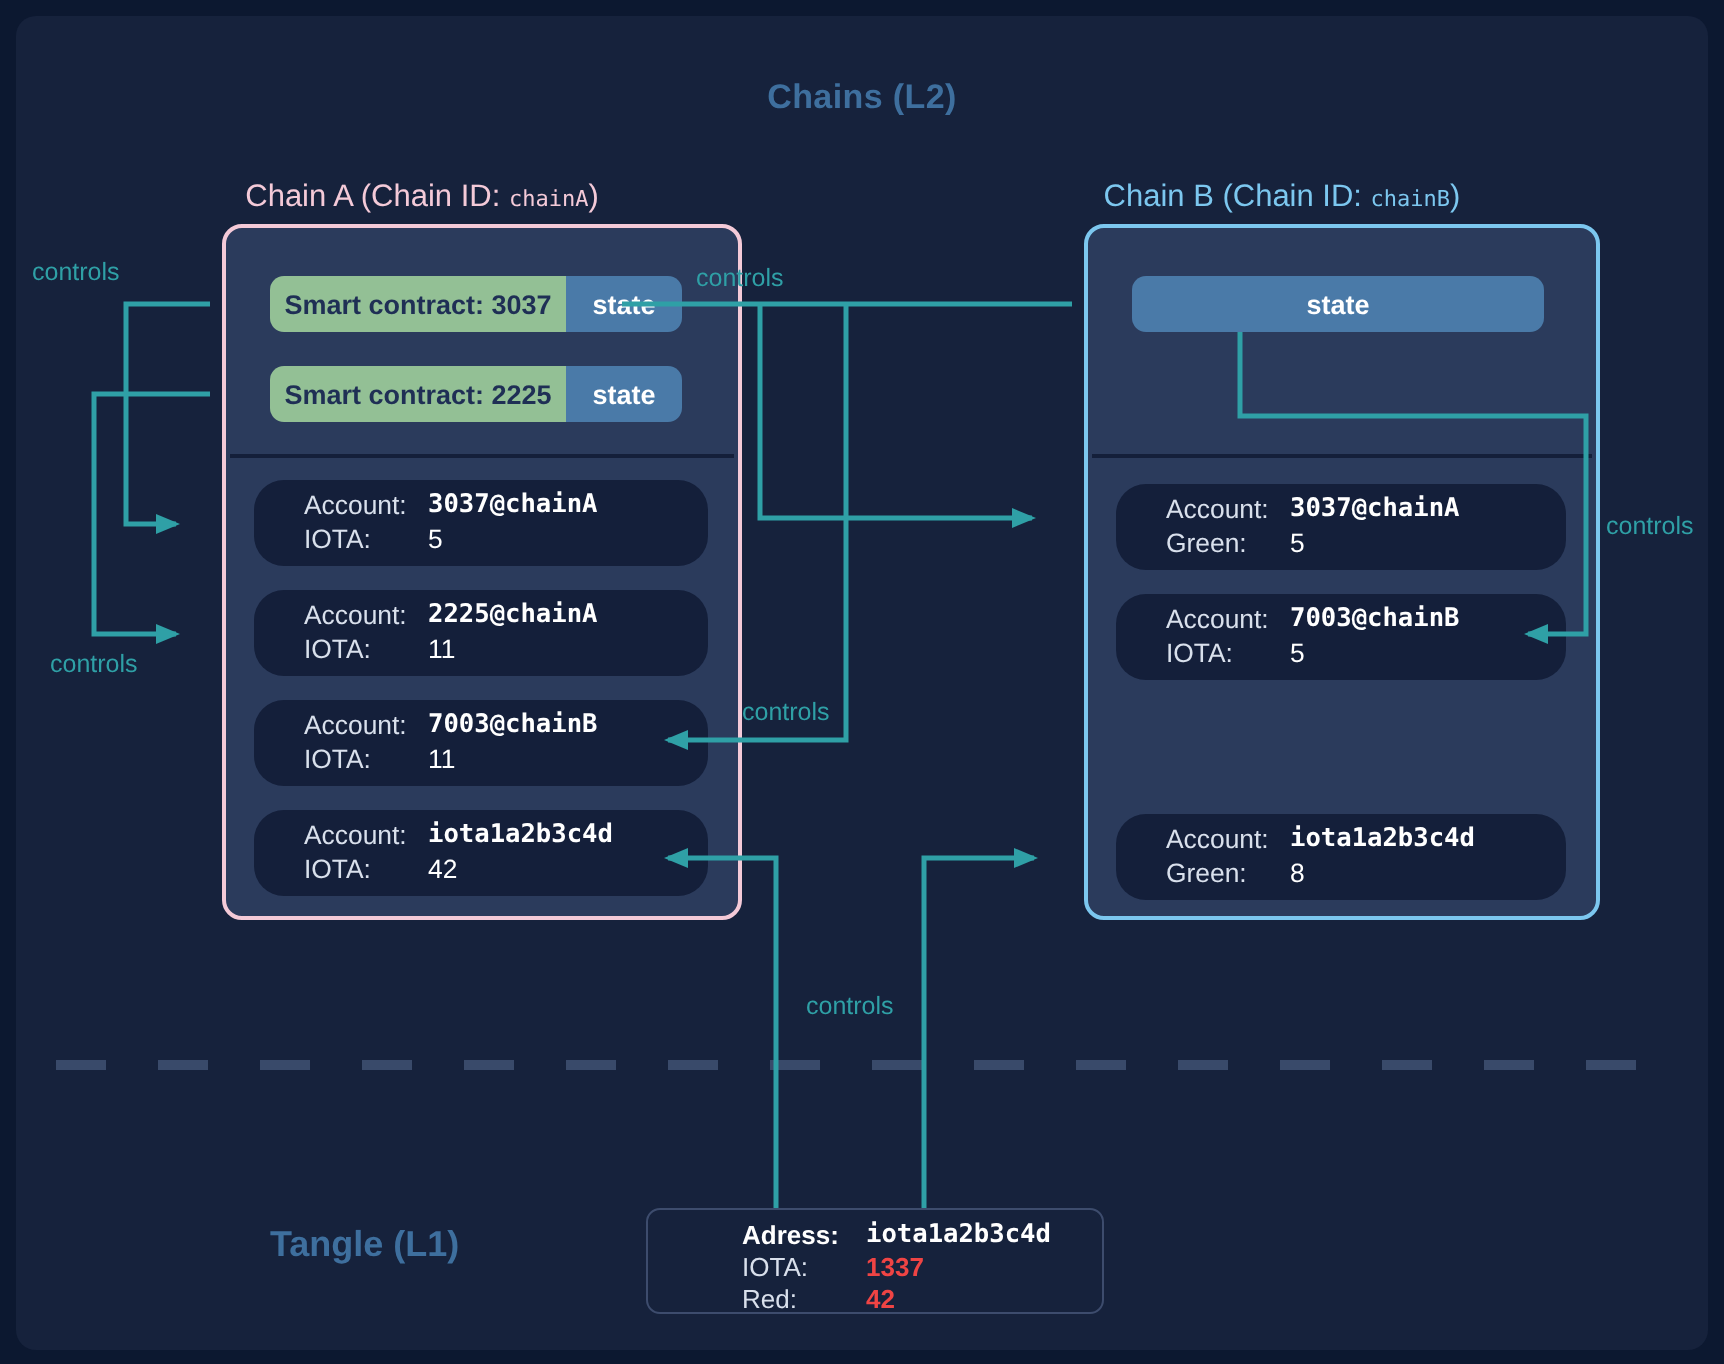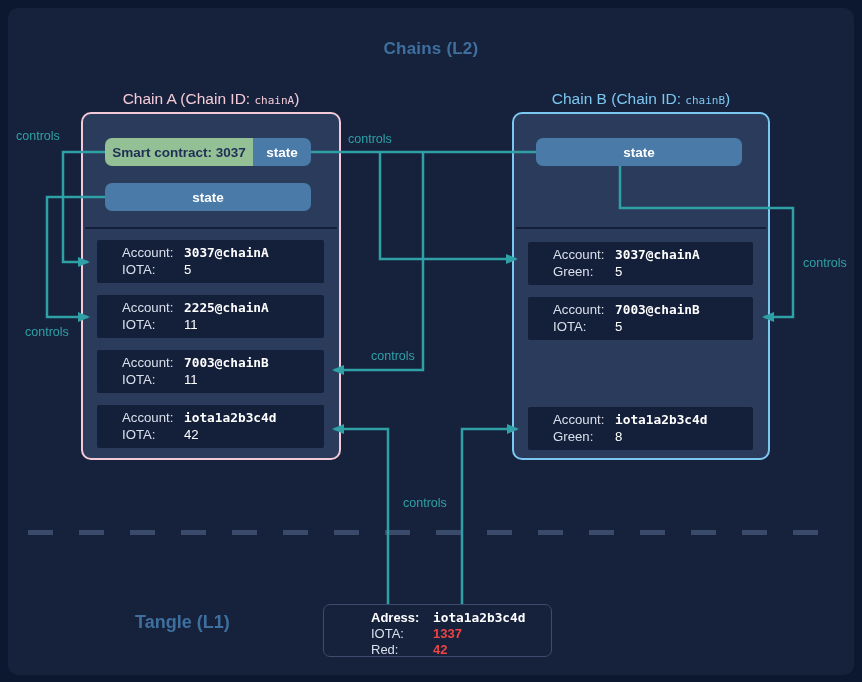--- a/index.html
+++ b/index.html
@@ -48,21 +48,21 @@
   .chain-title {
     position: absolute; top: 90px; text-align: center;
     font-size: 15.5px;
   }
   .chain-title .mono { font-size: 11px; }
   .chain-title.a { left: 81px; width: 260px; color: var(--pink); }
   .chain-title.b { left: 512px; width: 258px; color: var(--light-blue); }
 
   .chain {
     position: absolute; top: 112px; height: 348px;
-    background: var(--panel); border-radius: 10px;
+    background: var(--panel); border-radius: 10px; margin-left: 30px;
   }
   .chain.a { left: 81px; width: 260px; border: 2px solid var(--pink); }
   .chain.b { left: 512px; width: 258px; border: 2px solid var(--light-blue); }
 
   .pill {
     position: absolute; left: 22px; width: 206px; height: 28px;
     display: flex; border-radius: 7px; overflow: hidden;
   }
   .pill .g {
     flex: 0 0 148px; background: var(--green); color: var(--green-text);
@@ -75,21 +75,21 @@
     display: flex; align-items: center; justify-content: center;
   }
 
   .divider {
     position: absolute; left: 2px; right: 2px; top: 113px; height: 2px;
     background: var(--divider);
   }
 
   .acct {
     position: absolute; left: 14px; height: 43px;
-    background: var(--box); border-radius: 2px;
+    background: var(--box); border-radius: 15px;
     padding: 5px 0 0 25px;
   }
   .chain.a .acct { width: 227px; }
   .chain.b .acct { width: 225px; }
   .acct .row { display: flex; font-size: 13.2px; line-height: 16.5px; }
   .acct .lbl { width: 62px; color: var(--text-light); }
   .acct .val { color: #ffffff; font-weight: 700; font-family: "DejaVu Sans Mono", monospace; font-size: 12.8px; }
   .acct .num { color: #ffffff; font-family: "Liberation Sans", sans-serif; font-weight: 400; font-size: 13.2px; }
 
   .dashes {
@@ -127,20 +127,21 @@
 <div class="title-l2">Chains (L2)</div>
 
 <div class="chain-title a"><span>Chain A (Chain ID: </span><span class="mono">chainA</span><span>)</span></div>
 
 <div class="chain a">
   <div class="pill" style="top:24px">
     <div class="g">Smart contract: 3037</div>
     <div class="s">state</div>
   </div>
   <div class="pill" style="top:69px">
+    <div class="g">Smart contract: 2225</div>
     <div class="s">state</div>
   </div>
   <div class="divider"></div>
 
   <div class="acct" style="top:126px">
     <div class="row">
         <span class="lbl">Account:</span>
         <span class="val">3037@chainA</span>
       </div>
     <div class="row">

